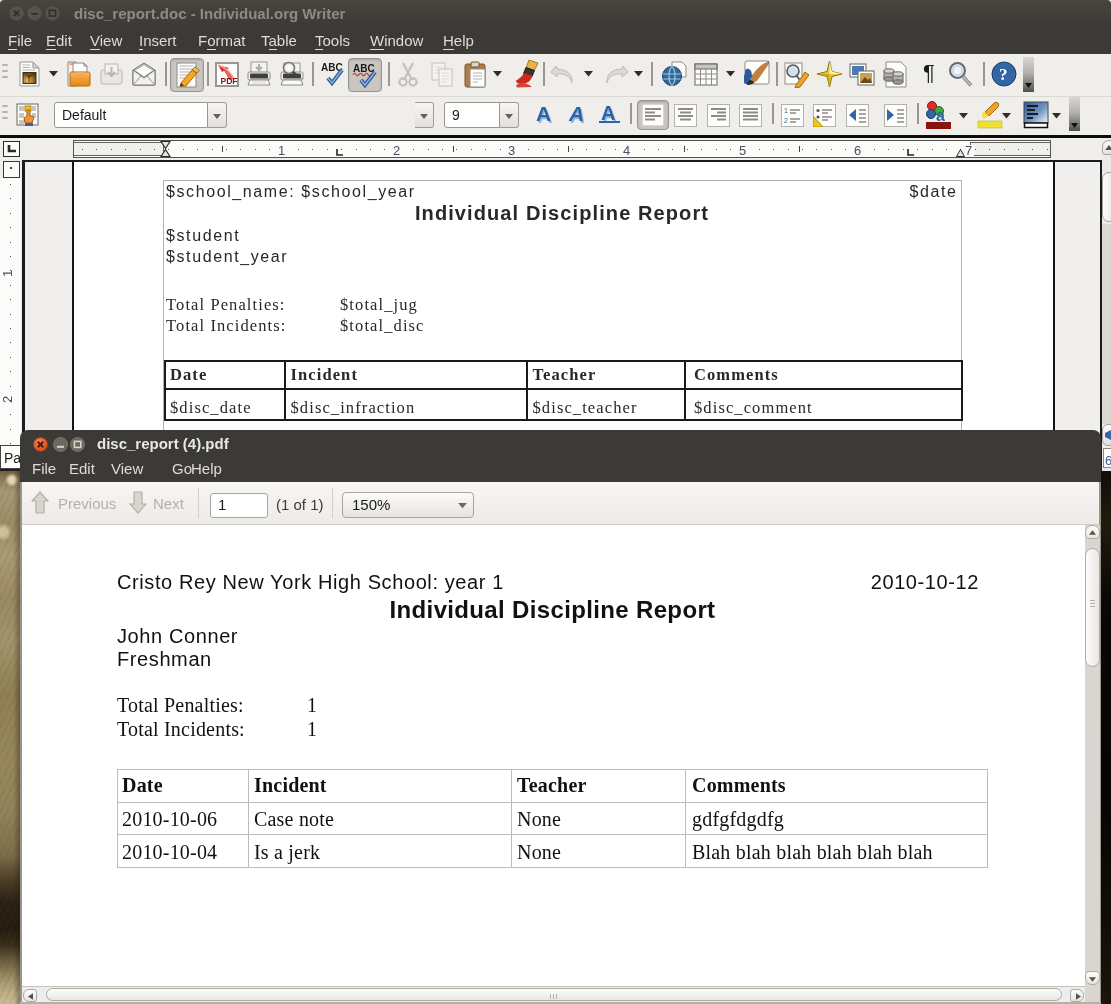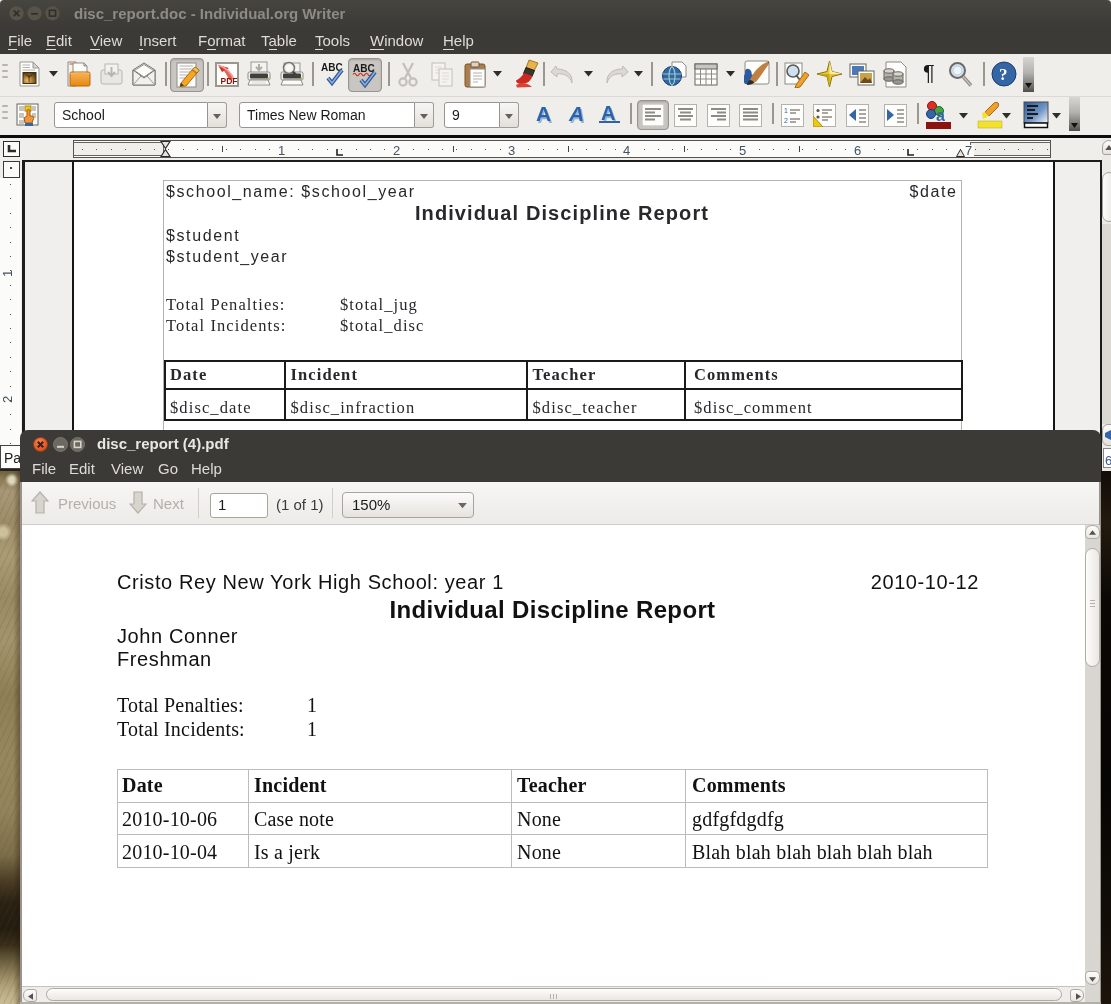--- a/index.html
+++ b/index.html
@@ -345,26 +345,23 @@
       <rect x="9" y="3" width="6" height="5" fill="#f2c713" stroke="#a88a10"></rect>
       <rect x="16" y="3" width="4" height="5" fill="#c8c5c0"></rect>
     <rect x="3" y="10" width="5" height="5" fill="#c8c5c0"></rect>
       <rect x="16" y="10" width="4" height="5" fill="#c8c5c0"></rect>
     <rect x="3" y="17" width="5" height="4" fill="#c8c5c0"></rect>
     <path d="M11 8 C11 6 14 6 14 8 L14 13 L16 13 C18 13 18 15 17 17 L16 20 L9 20 L8 15 L11 13 Z" fill="#f0953c" stroke="#a35a10"></path>
     <rect x="9" y="20" width="8" height="3" fill="#3465a4"></rect>
   </svg>
 
   <div class="combo" style="left:54px;width:154px">
-      <span>School</span>
+      <span>Default</span>
     </div>
   <div class="combobtn" style="left:208px"></div>
-  <div class="combo" style="left:239px;width:176px">
-      <span>Times New Roman</span>
-    </div>
   <div class="combobtn" style="left:415px"></div>
   <div class="combo" style="left:444px;width:56px">
       <span>9</span>
     </div>
   <div class="combobtn" style="left:500px"></div>
 
   <div class="txt" style="left:536px;top:114px;font-size:21px;font-weight:bold;color:#2b62a8;text-shadow:1.5px 1.5px 0 #9ab6d8">A</div>
   <div class="txt" style="left:569px;top:114px;font-size:21px;font-weight:bold;font-style:italic;color:#2b62a8;text-shadow:1.5px 1.5px 0 #9ab6d8">A</div>
   <div class="txt" style="left:601px;top:113px;font-size:20px;font-weight:bold;color:#2b62a8;text-shadow:1.5px 1.5px 0 #9ab6d8">A</div>
   <div class="abs" style="left:599px;top:121px;width:21px;height:2px;background:#2b62a8"></div>
@@ -563,21 +560,21 @@
     <circle cx="27.5" cy="7.5" r="7" fill="#6b6860" stroke="#807d75" stroke-width="0.8"></circle>
     <path d="M24 9.8 H31" stroke="#d9d5cd" stroke-width="2"></path>
     <circle cx="44.5" cy="7.5" r="7" fill="#6b6860" stroke="#807d75" stroke-width="0.8"></circle>
     <rect x="41.4" y="4.4" width="6.4" height="6" fill="none" stroke="#d9d5cd" stroke-width="1.6"></rect>
   </svg>
   <div id="evTitleTxt" class="abs">disc_report (4).pdf</div>
   <div id="evMenu" class="abs"></div>
   <div class="em" style="left:12px">File</div>
   <div class="em" style="left:49px">Edit</div>
   <div class="em" style="left:91px">View</div>
-  <div class="em" style="left:138px">Go</div>
+  <div class="em" style="left:152px">Go</div>
   <div class="em" style="left:171px">Help</div>
   <div id="evTb" class="abs"></div>
 
   <svg class="abs" style="left:11px;top:61px" width="18" height="23" viewBox="0 0 18 23">
     <path d="M9 1 L17 10 H13 V22 H5 V10 H1 Z" fill="#d8d5cf" stroke="#b5b1aa" stroke-width="1.2"></path>
   </svg>
   <div class="txt" style="left:38px;top:74px;font-size:15px;color:#b4b0a9">Previous</div>
   <svg class="abs" style="left:109px;top:61px" width="18" height="23" viewBox="0 0 18 23">
     <path d="M9 22 L1 13 H5 V1 H13 V13 H17 Z" fill="#d8d5cf" stroke="#b5b1aa" stroke-width="1.2"></path>
   </svg>

